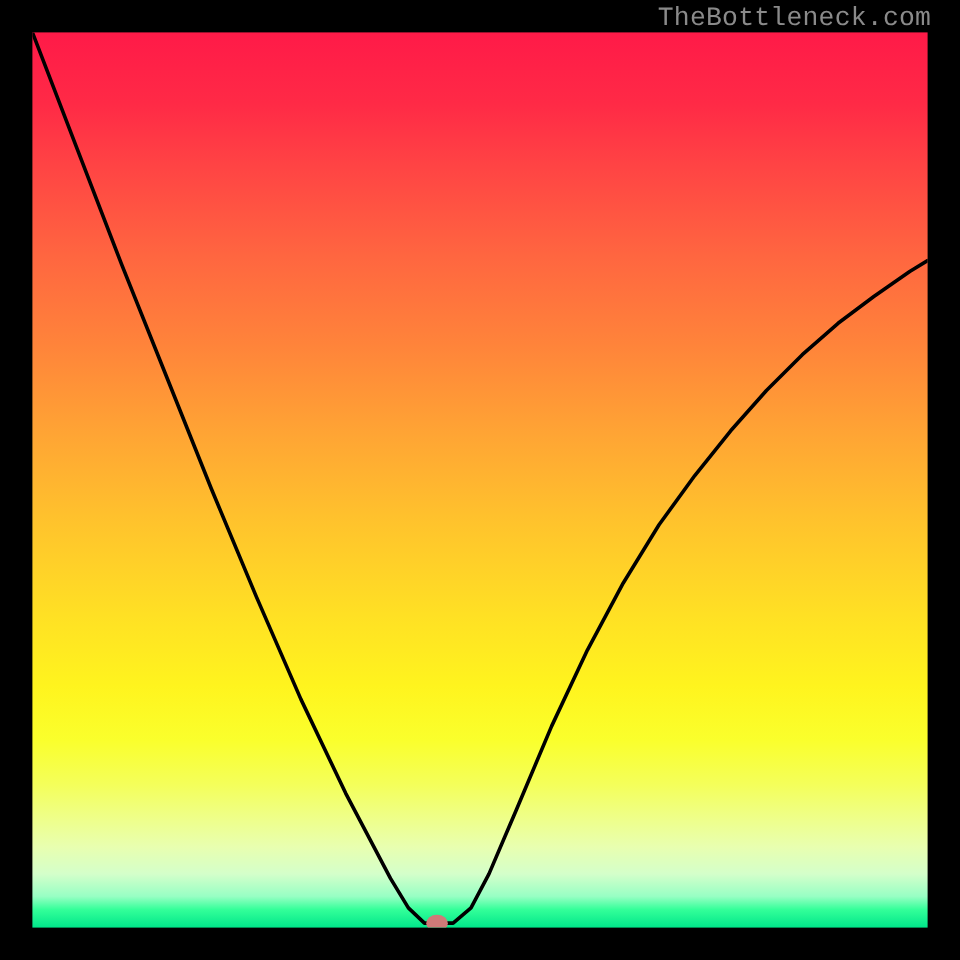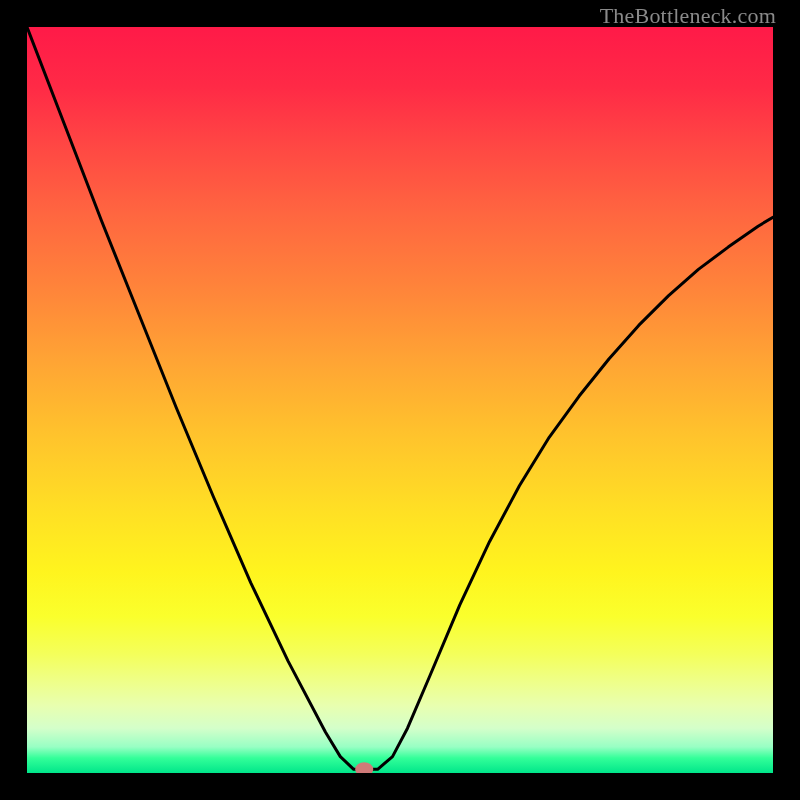--- a/index.html
+++ b/index.html
@@ -42,21 +42,21 @@
       #98ffc4 96.5%,
       #33ff99 98%,
       #00e68a 100%
     );
   }
   .watermark {
     position: absolute;
     top: 3px;
     right: 24px;
     color: #8a8a8a;
-    font-family: Liberation Serif, serif;
+    font-family: Liberation Mono, monospace;
     font-size: 22px;
     letter-spacing: 0.2px;
     user-select: none;
   }
   svg.curve {
     position: absolute;
     top: 27px;
     left: 27px;
     width: 746px;
     height: 746px;

